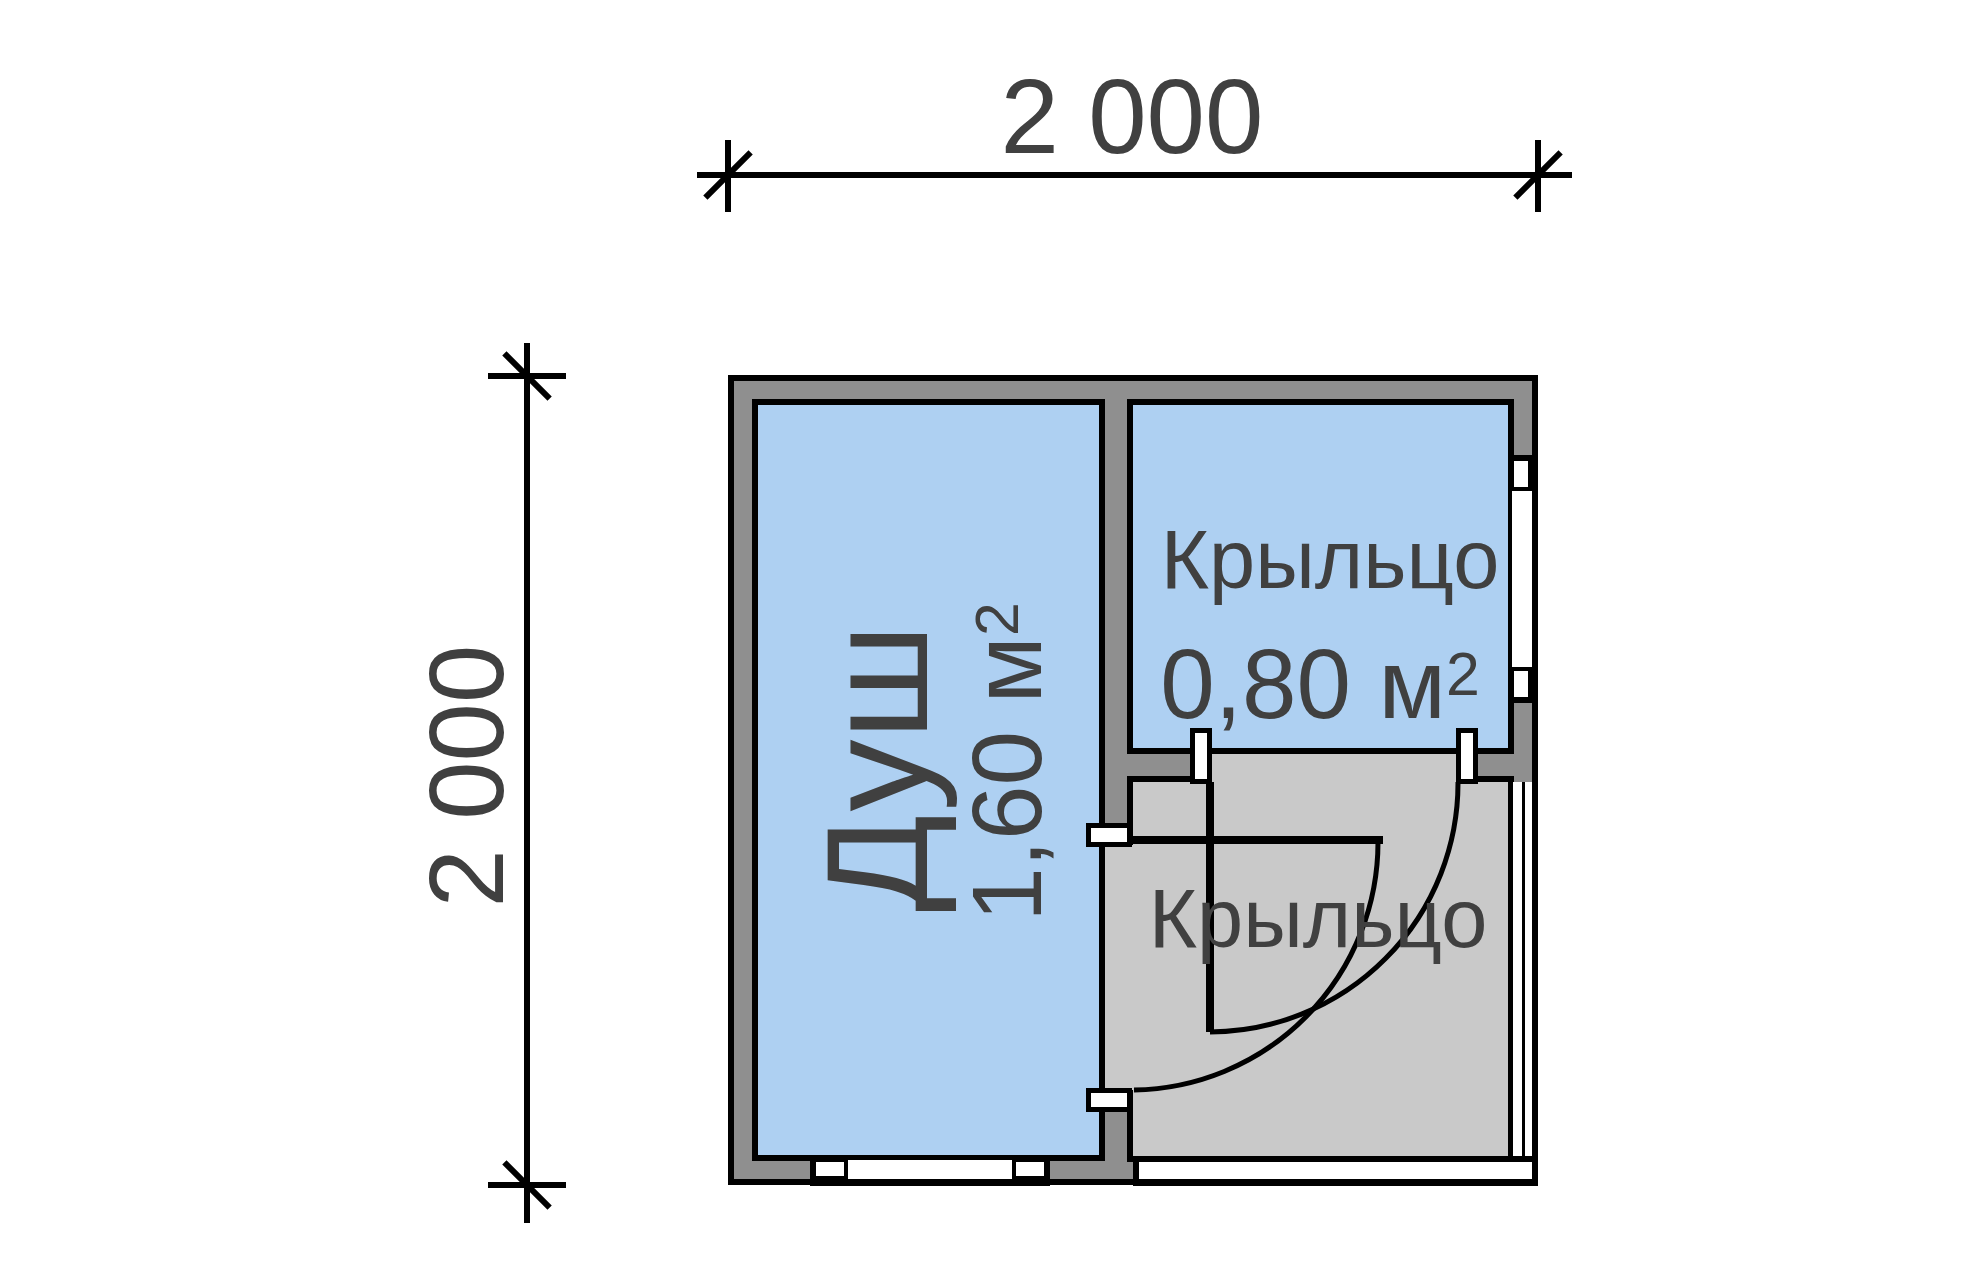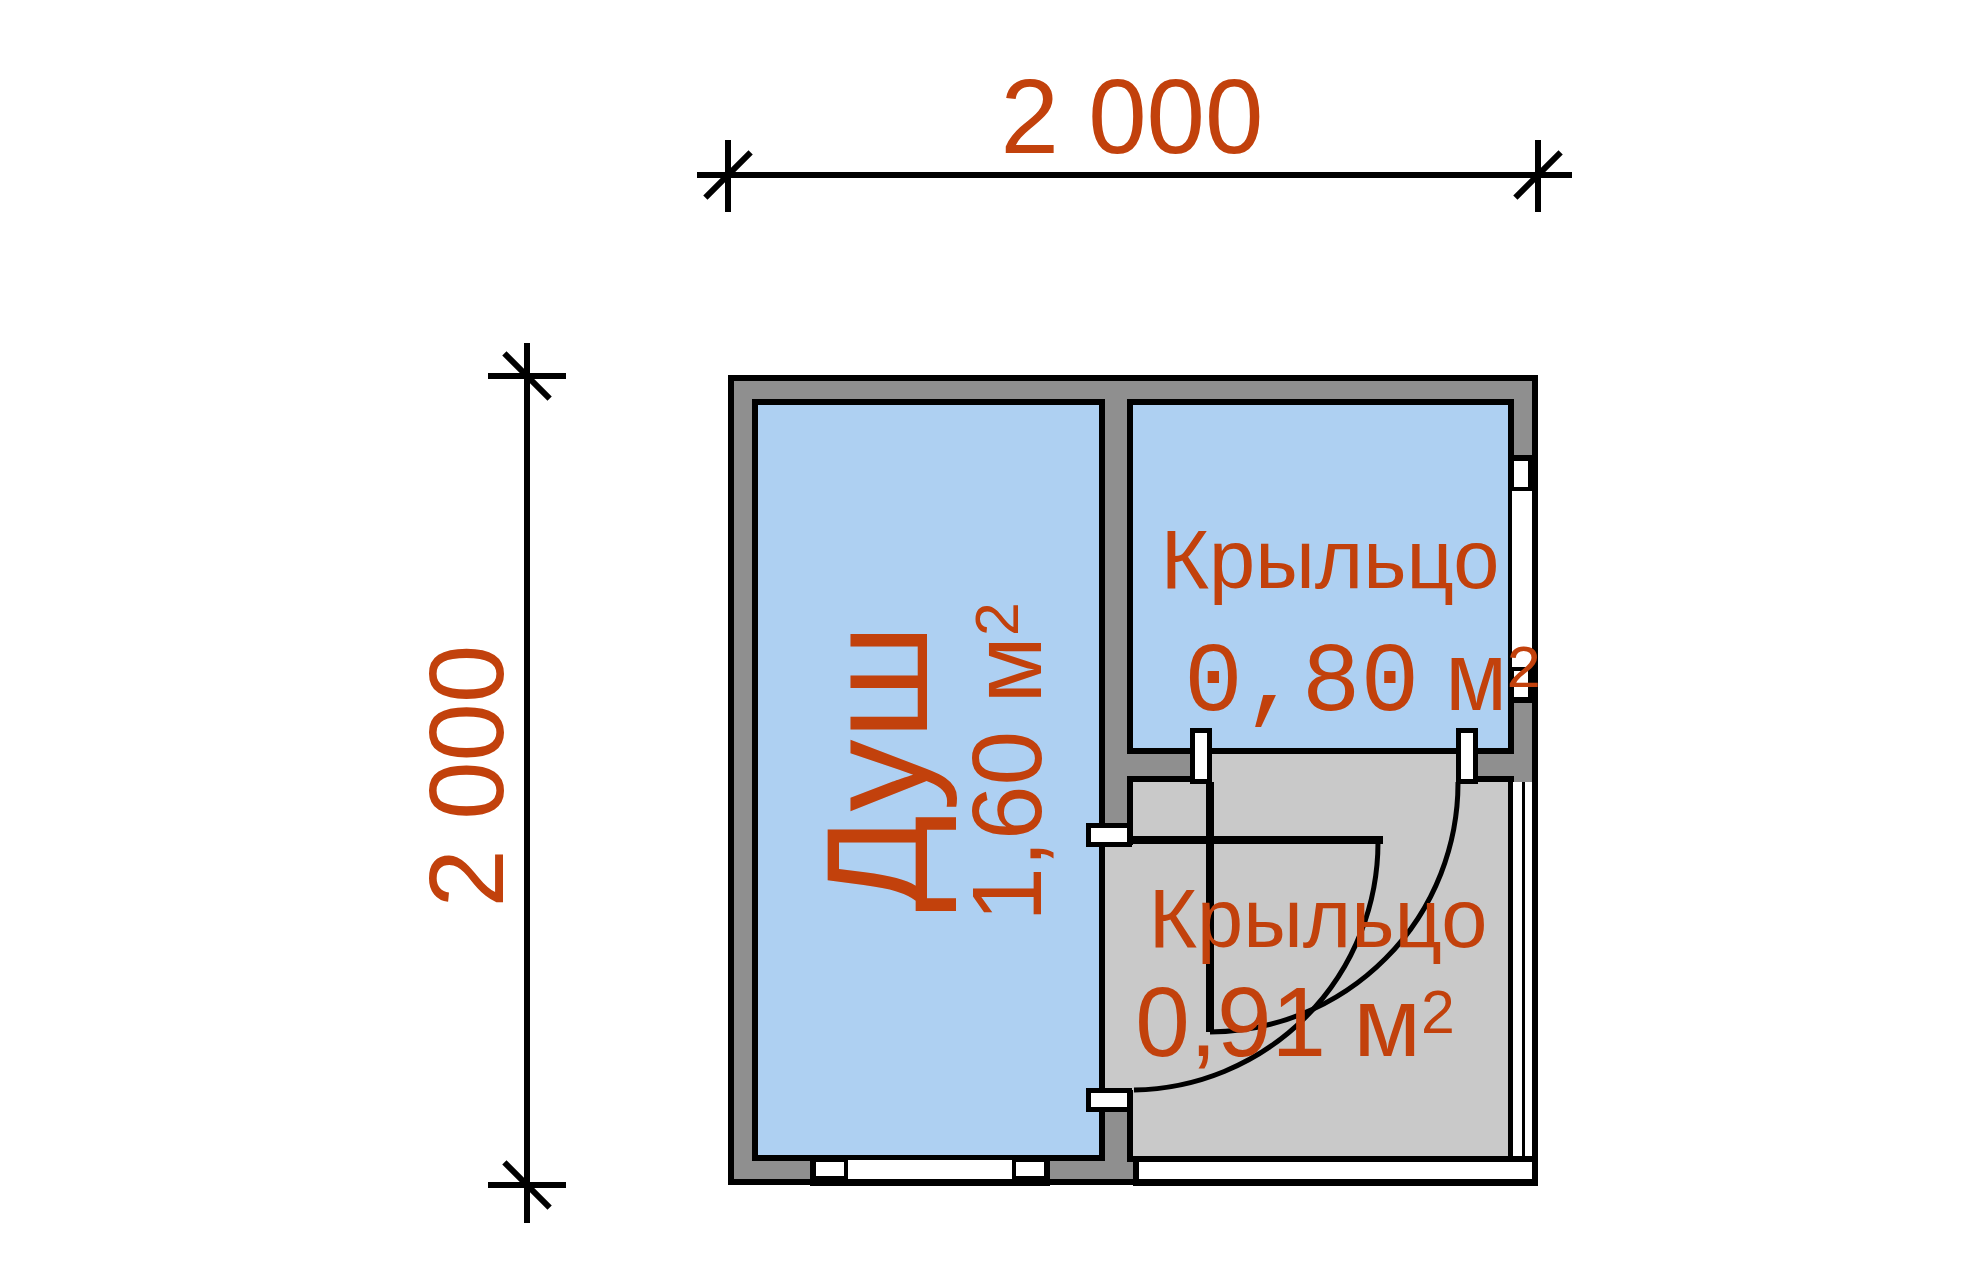--- a/index.html
+++ b/index.html
@@ -1,17 +1,17 @@
 <!DOCTYPE html>
 <html style="--bg: #ffffff; --room: #aed0f2; --wall: #8f8f8f; --porch: #c9c9c9; --line: #000000;"><head>
 <meta charset="utf-8">
 <style>
   html,body{margin:0;padding:0;background:#fff;}
   #page{position:relative;width:1978px;height:1272px;background:var(--bg,#ffffff);
-        font-family:"Liberation Sans",sans-serif;overflow:hidden;color:#c2410c;}
+        font-family:"Liberation Sans",sans-serif;overflow:hidden;color:#404040;}
   .abs{position:absolute;}
   
   #plan{position:absolute;left:728px;top:375px;width:810px;height:810px;background:var(--wall,#8f8f8f);}
   .room{position:absolute;border:6px solid var(--line,#000);box-sizing:border-box;background:var(--room,#aed0f2);}
   .porch{background:var(--porch,#c9c9c9);}
   .gapfill{position:absolute;background:var(--porch,#c9c9c9);}
   .cap{position:absolute;border:5px solid var(--line,#000);box-sizing:border-box;background:#fff;}
   .leaf{position:absolute;background:var(--line,#000);}
   .win{position:absolute;border:4px solid var(--line,#000);box-sizing:border-box;background:#fff;}
   .winblock{position:absolute;border:4px solid var(--line,#000);box-sizing:border-box;background:#fff;}
@@ -92,22 +92,19 @@
 
     <div class="outer-border"></div>
   </div>
 
   <div class="roomname big vert" style="left:878px;top:768px;">Душ</div>
   <div class="roomarea vert" style="left:1007px;top:762px;">
     <span>1,60</span><span class="unit">м</span><sup>2</sup>
   </div>
 
   <div class="roomname" style="left:1330px;top:559px;">Крыльцо</div>
-  <div class="roomarea" style="left:1363px;top:684px;font-family:Liberation Mono, monospace;">
+  <div class="roomarea" style="left:1320px;top:684px;">
     <span>0,80</span><span class="unit">м</span><sup>2</sup>
   </div>
 
   <div class="roomname" style="left:1318px;top:918px;">Крыльцо</div>
-  <div class="roomarea" style="left:1295px;top:1022px;">
-    <span>0,91</span><span class="unit">м</span><sup>2</sup>
-  </div>
 
 </div>
 
 </body></html>

